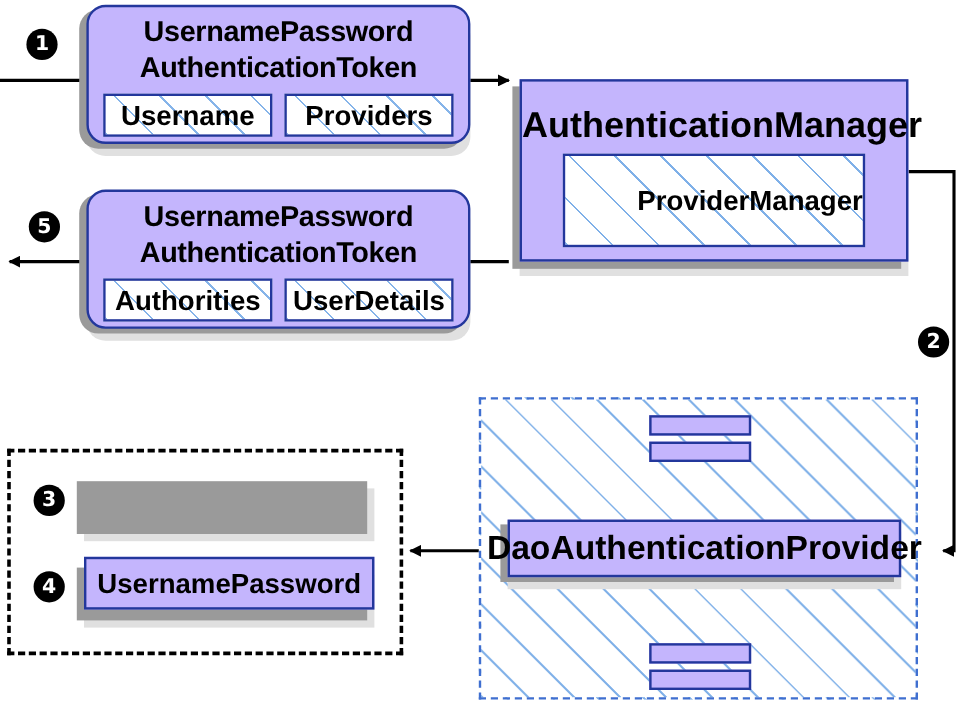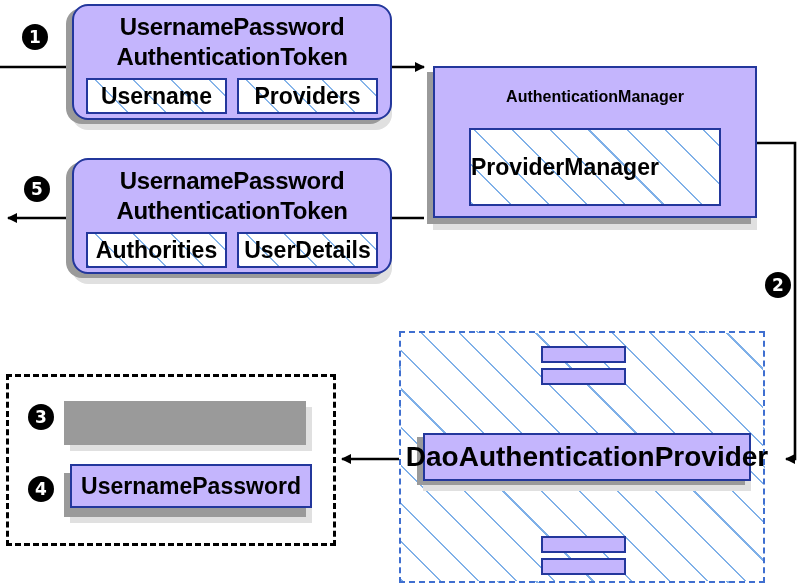--- a/index.html
+++ b/index.html
@@ -216,24 +216,24 @@
       </div>
     </div>
   </div>
 
   <div class="badge" style="left:24px; top:176px;">5</div>
 
   <div class="shadow-light abs" style="left:433px; top:78px; width:324px; height:152px;"></div>
   <div class="shadow-dark abs" style="left:427px; top:72px; width:324px; height:152px;"></div>
 
   <div class="bluebox" style="left:433px; top:66px; width:324px; height:152px; display:block;">
-    <div class="plain-label" style="left:0; right:0; top:20px; font-size:16px;">AuthenticationManager</div>
+    <div class="plain-label" style="left:0; right:0; top:20px; font-size:30px;">AuthenticationManager</div>
     <div class="hatched" style="position:absolute; left:34px; top:60px; width:252px; height:78px;
                 border:2px solid #23379c; box-sizing:border-box;
-                display:flex; align-items:center; justify-content:flex-start;">
+                display:flex; align-items:center; justify-content:flex-end;">
       <span style="font-size:23px; font-weight:bold; color:#000;">ProviderManager</span>
     </div>
   </div>
 
   <div class="plain-label" style="left:420px; top:265px; width:326px; font-size:23px; line-height:29px;">
     <br>
   </div>
 
   <div class="badge" style="left:765px; top:272px;">2</div>
 

